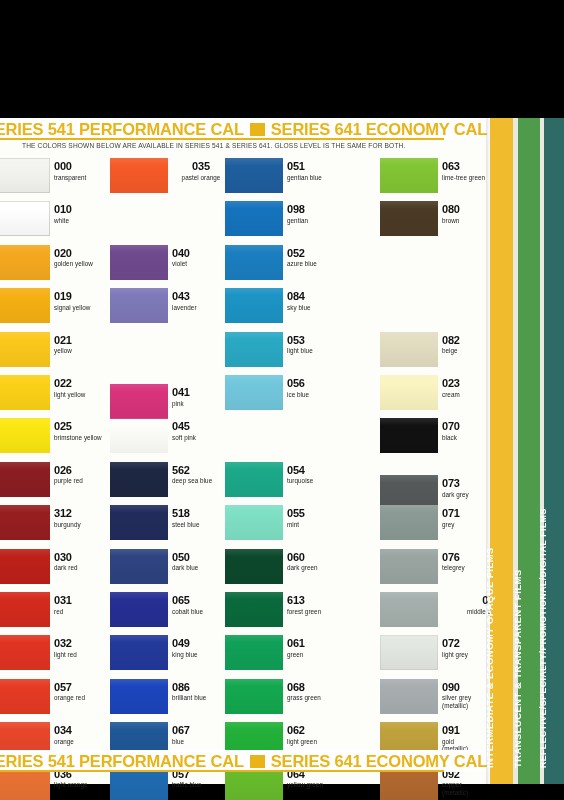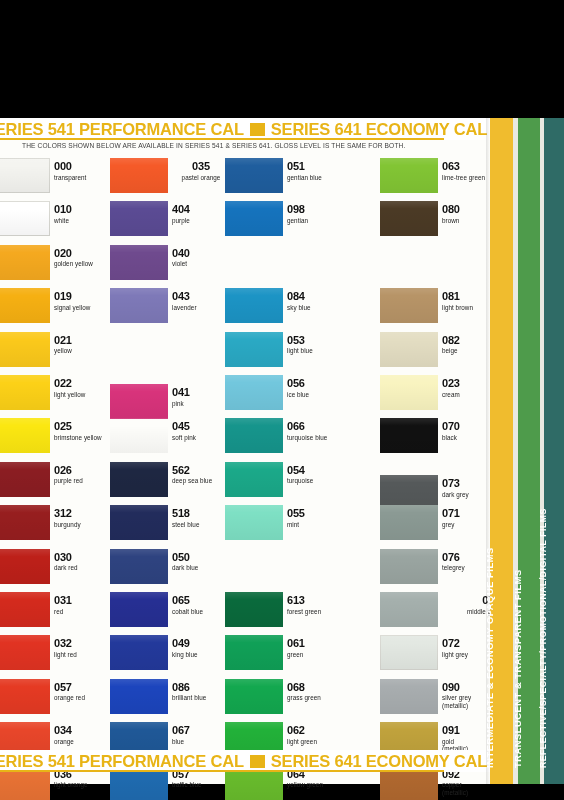--- a/index.html
+++ b/index.html
@@ -209,27 +209,20 @@
           </div>
         </div>
         <div class="col col-1">
           <div class="row" style="top: 0px; text-align: center;">
             <div class="chip" style="background: rgb(245, 90, 40);"></div>
             <div class="meta">
               <div class="code">035</div>
               <div class="nm">pastel orange</div>
             </div>
           </div>
-          <div class="row" style="top: 43.4px;">
-            <div class="chip" style="background: rgb(91, 75, 148);"></div>
-            <div class="meta">
-              <div class="code">404</div>
-              <div class="nm">purple</div>
-            </div>
-          </div>
           <div class="row" style="top: 86.8px;">
             <div class="chip" style="background: rgb(111, 74, 142);"></div>
             <div class="meta">
               <div class="code">040</div>
               <div class="nm">violet</div>
             </div>
           </div>
           <div class="row" style="top: 130.2px;">
             <div class="chip" style="background: rgb(126, 121, 184);"></div>
             <div class="meta">
@@ -316,20 +309,27 @@
               <div class="nm">gentian blue</div>
             </div>
           </div>
           <div class="row" style="top: 43.4px;">
             <div class="chip" style="background: rgb(21, 115, 189);"></div>
             <div class="meta">
               <div class="code">098</div>
               <div class="nm">gentian</div>
             </div>
           </div>
+          <div class="row" style="top: 86.8px;">
+            <div class="chip" style="background: rgb(27, 126, 192);"></div>
+            <div class="meta">
+              <div class="code">052</div>
+              <div class="nm">azure blue</div>
+            </div>
+          </div>
           <div class="row" style="top: 130.2px;">
             <div class="chip" style="background: rgb(28, 148, 197);"></div>
             <div class="meta">
               <div class="code">084</div>
               <div class="nm">sky blue</div>
             </div>
           </div>
           <div class="row" style="top: 173.6px;">
             <div class="chip" style="background: rgb(42, 169, 196);"></div>
             <div class="meta">
@@ -337,39 +337,39 @@
               <div class="nm">light blue</div>
             </div>
           </div>
           <div class="row" style="top: 217px;">
             <div class="chip" style="background: rgb(114, 199, 221);"></div>
             <div class="meta">
               <div class="code">056</div>
               <div class="nm">ice blue</div>
             </div>
           </div>
-          <div class="row" style="top: 260.4px;">
-            <div class="chip" style="background: rgb(22, 149, 140);"></div>
-            <div class="meta">
-              <div class="code">066</div>
-              <div class="nm">turquoise blue</div>
-            </div>
-          </div>
           <div class="row" style="top: 303.8px;">
             <div class="chip" style="background: rgb(27, 169, 137);"></div>
             <div class="meta">
               <div class="code">054</div>
               <div class="nm">turquoise</div>
             </div>
           </div>
           <div class="row" style="top: 347.2px;">
             <div class="chip" style="background: rgb(126, 224, 196);"></div>
             <div class="meta">
               <div class="code">055</div>
               <div class="nm">mint</div>
+            </div>
+          </div>
+          <div class="row" style="top: 390.6px;">
+            <div class="chip" style="background: rgb(12, 72, 44);"></div>
+            <div class="meta">
+              <div class="code">060</div>
+              <div class="nm">dark green</div>
             </div>
           </div>
           <div class="row" style="top: 434px;">
             <div class="chip" style="background: rgb(10, 106, 60);"></div>
             <div class="meta">
               <div class="code">613</div>
               <div class="nm">forest green</div>
             </div>
           </div>
           <div class="row" style="top: 477.4px;">
@@ -407,27 +407,20 @@
             <div class="meta">
               <div class="code">063</div>
               <div class="nm">lime-tree green</div>
             </div>
           </div>
           <div class="row" style="top: 43.4px;">
             <div class="chip" style="background: rgb(75, 58, 37);"></div>
             <div class="meta">
               <div class="code">080</div>
               <div class="nm">brown</div>
-            </div>
-          </div>
-          <div class="row" style="top: 130.2px;">
-            <div class="chip" style="background: rgb(183, 148, 103);"></div>
-            <div class="meta">
-              <div class="code">081</div>
-              <div class="nm">light brown</div>
             </div>
           </div>
           <div class="row" style="top: 173.6px;">
             <div class="chip" style="background: rgb(227, 221, 194);"></div>
             <div class="meta">
               <div class="code">082</div>
               <div class="nm">beige</div>
             </div>
           </div>
           <div class="row" style="top: 217px;">

